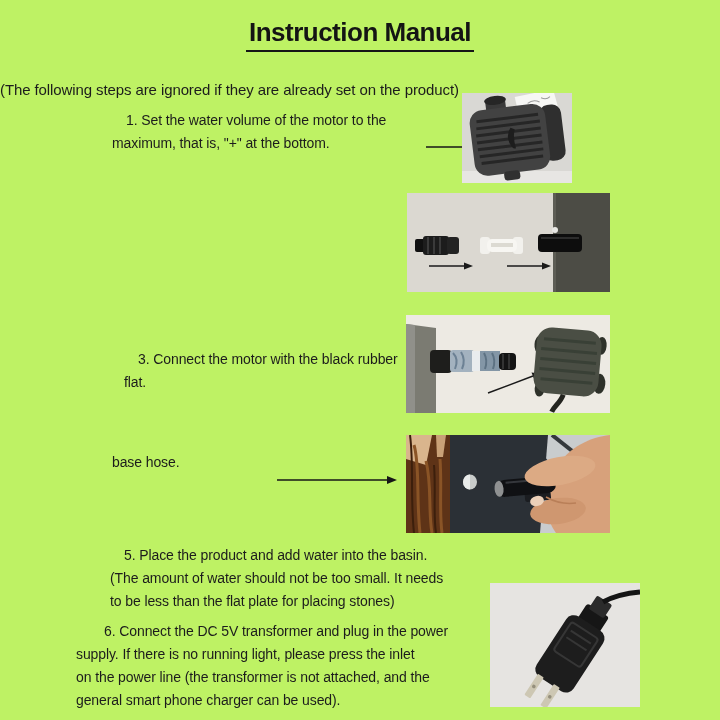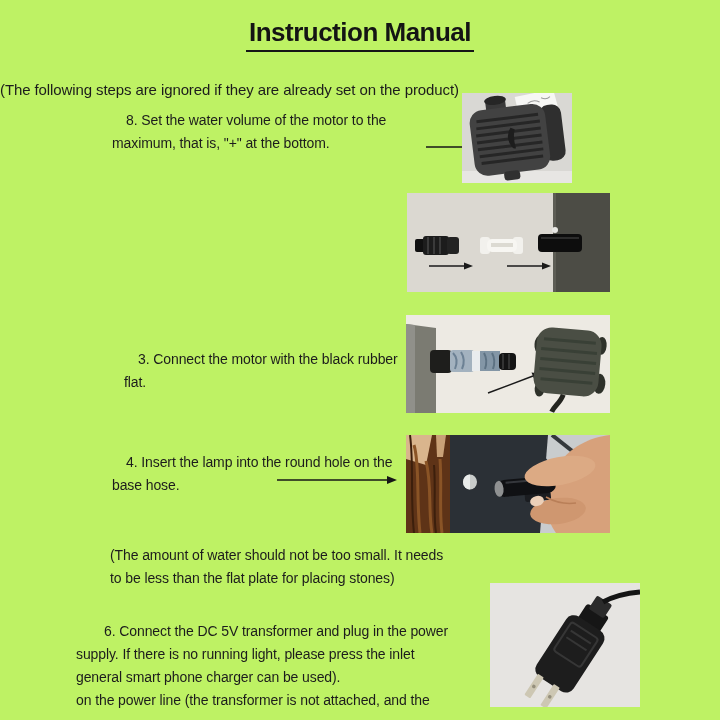--- a/index.html
+++ b/index.html
@@ -46,21 +46,21 @@
 </head>
 <body>
 
 <div class="page">
 
   <h1 class="title-wrap"><span class="title">Instruction Manual</span></h1>
 
   <div class="subtitle">(The following steps are ignored if they are already set on the product)</div>
 
   <div class="step-text" style="left:112px; top:109px; width:340px;">
-    <div class="ln first">8. Set the water volume of the motor to the</div>
+    <div class="ln first">1. Set the water volume of the motor to the</div>
     <div class="ln">maximum, that is, "+" at the bottom.</div>
   </div>
 
   <svg class="arrow" style="left:426px; top:142px;" width="46" height="10" viewBox="0 0 46 10">
     <line x1="0" y1="5" x2="38" y2="5" stroke="#161616" stroke-width="1.5"></line>
     <polygon points="37,1 46,5 37,9" fill="#161616"></polygon>
   </svg>
 
   <svg class="photo" style="left:462px; top:93px;" width="110" height="90" viewBox="0 0 110 90">
     <rect width="110" height="90" fill="#d9d8d4"></rect>
@@ -157,21 +157,20 @@
         <path d="M134,36 h56"></path>
         <path d="M134,46 h56"></path>
         <path d="M134,56 h56"></path>
         <path d="M136,66 h52"></path>
       </g>
       <path d="M160,80 C158,88 152,92 150,98" stroke="#23241f" stroke-width="5" fill="none"></path>
     </g>
   </svg>
 
   <div class="step-text" style="left:112px; top:451px; width:340px;">
-    <div class="ln first">4. Insert the lamp into the round hole on the</div>
     <div class="ln">base hose.</div>
   </div>
 
   <svg class="arrow" style="left:277px; top:475px;" width="120" height="10" viewBox="0 0 120 10">
     <line x1="0" y1="5" x2="111" y2="5" stroke="#161616" stroke-width="1.5"></line>
     <polygon points="110,1 120,5 110,9" fill="#161616"></polygon>
   </svg>
 
   <svg class="photo" style="left:406px; top:435px;" width="204" height="98" viewBox="0 0 204 98">
     <rect width="204" height="98" fill="#c9ccce"></rect>
@@ -198,29 +197,30 @@
     </g>
     <g>
       <ellipse cx="154" cy="36" rx="36" ry="14" fill="#dcaa84" transform="rotate(-11 154 36)"></ellipse>
       <ellipse cx="152" cy="76" rx="28" ry="13" fill="#cf9770" transform="rotate(-7 152 76)"></ellipse>
       <path d="M140,62 q14,8 30,6" stroke="#b97f58" stroke-width="1.5" fill="none"></path>
       <ellipse cx="131" cy="66" rx="7" ry="5" fill="#ecd0b9" transform="rotate(-15 131 66)"></ellipse>
     </g>
   </svg>
 
   <div class="step-text" style="left:110px; top:544px; width:360px;">
+    <div class="ln first">5. Place the product and add water into the basin.</div>
     <div class="ln">(The amount of water should not be too small. It needs</div>
     <div class="ln">to be less than the flat plate for placing stones)</div>
   </div>
 
   <div class="step-text" style="left:76px; top:620px; width:390px;">
     <div class="ln first-lg">6. Connect the DC 5V transformer and plug in the power</div>
     <div class="ln">supply. If there is no running light, please press the inlet</div>
+    <div class="ln">on the power line (the transformer is not attached, and the</div>
     <div class="ln">general smart phone charger can be used).</div>
-    <div class="ln">on the power line (the transformer is not attached, and the</div>
   </div>
 
   <svg class="photo" style="left:490px; top:583px;" width="150" height="124" viewBox="0 0 150 124">
     <rect width="150" height="124" fill="#e6e4e1"></rect>
     <g transform="rotate(33 78 72)">
       <rect x="66" y="18" width="26" height="20" rx="3" fill="#161616"></rect>
       <rect x="70" y="6" width="18" height="16" rx="2" fill="#2b2b2b"></rect>
       <rect x="57" y="34" width="44" height="72" rx="9" fill="#1d1d1d"></rect>
       <rect x="63" y="42" width="32" height="34" rx="3" fill="none" stroke="#363636" stroke-width="2"></rect>
       <line x1="67" y1="50" x2="91" y2="50" stroke="#363636" stroke-width="2"></line>

